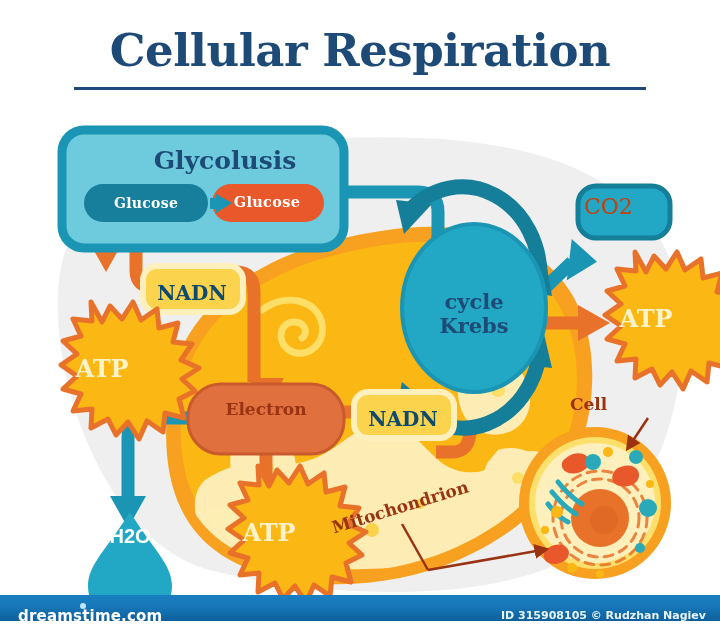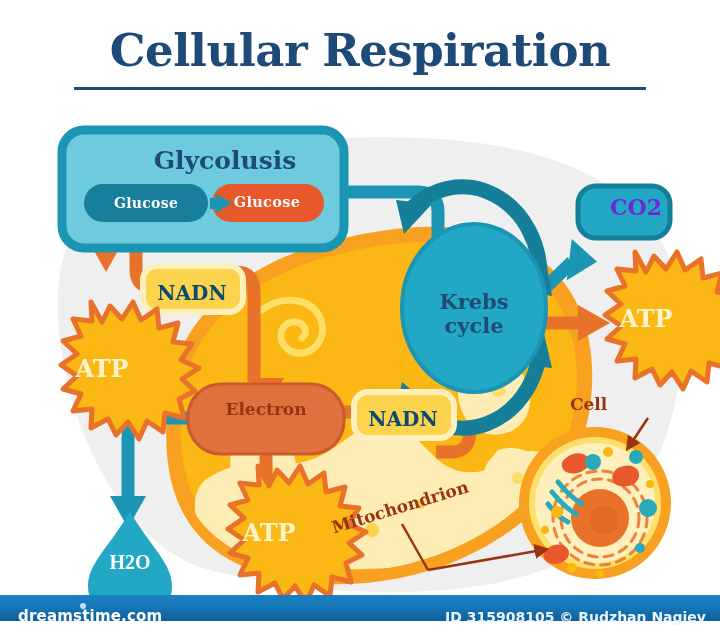--- a/index.html
+++ b/index.html
@@ -74,34 +74,34 @@
   .glucose-text { left: 86px; top: 196px; width: 120px; text-align:center; font-size: 14px; letter-spacing:.3px;}
   .pyruvate-text{ left: 212px; top: 195px; width: 110px; text-align:center; font-size: 14.5px; letter-spacing:.3px;}
 
   .krebs-text {
     left: 412px; top: 290px; width: 124px; text-align: center;
     font-family: "DejaVu Serif", serif;
     font-weight: bold; font-size: 21px; color: #1d4a76;
     line-height: 1.12;
   }
   .co2-text {
-    left: 584px; top: 196px; width: 78px; text-align:right;
-    font-family:"DejaVu Serif", serif; font-weight:bold; font-size:22px; color:#6d28d9;
+    left: 584px; top: 196px; width: 78px; text-align:left;
+    font-family:"DejaVu Serif", serif; font-weight:normal; font-size:22px; color:#c2410c;
   }
   .atp-text {
     font-family:"DejaVu Serif", serif; font-weight:bold; font-size:24px; color:#fdf3c9;
     text-align:center;
   }
   .atp1 { left: 63px;  top: 357px; width: 78px; }
   .atp2 { left: 230px; top: 521px; width: 78px; }
   .atp3 { left: 607px; top: 307px; width: 78px; }
 
   .h2o-text {
     left: 95px; top: 526px; width: 70px; text-align:center;
-    font-family:Liberation Serif, serif; font-weight:bold; font-size:20px; color:#ffffff;margin-top:26px;
+    font-family:Liberation Sans, sans-serif; font-weight:bold; font-size:20px; color:#ffffff;
   }
   .nadn-text {
     font-family:"DejaVu Serif", serif; font-weight:bold; font-size:20px; color:#0c4a6e;
     text-align:center;
   }
   .nadn1 { left: 145px; top: 283px; width: 94px; }
   .nadn2 { left: 356px; top: 409px; width: 94px; }
 
   .et-text {
     left: 196px; top: 399px; width: 140px; text-align:center;
@@ -132,21 +132,21 @@
     font-size: 15px; font-weight: bold; color: #ffffff;
     letter-spacing: .2px;
   }
   #footer-brand .dot {
     position:absolute; left:62px; top:-4px;
     width:6px; height:6px; border-radius:50%; background:#bfe4fb;
   }
   #footer-credit {
     position: absolute; right: 14px; top: 14px;
     font-family: "DejaVu Sans", sans-serif;
-    font-size: 14px; color: #e8f4fd; font-weight: bold;
+    font-size: 11px; color: #e8f4fd; font-weight: bold;
   }
 </style>
 </head>
 <body>
 
 <div id="stage">
 
   <div id="title-area">
     <div id="page-title">Cellular Respiration</div>
     <div id="title-rule"></div>
@@ -347,22 +347,22 @@
       <path d="M648 318 L630 345" marker-end="url(#dart)"></path>
     </g>
   </svg>
   </div>
 
   <div class="lbl glyco-title">Glycolusis</div>
   <div class="lbl pill-text glucose-text">Glucose</div>
   <div class="lbl pill-text pyruvate-text">Glucose</div>
 
   <div class="lbl krebs-text">
+    <div>cycle</div>
     <div>Krebs</div>
-    <div>cycle</div>
   </div>
 
   <div class="lbl co2-text">CO2</div>
 
   <div class="lbl atp-text atp1">ATP</div>
   <div class="lbl atp-text atp2">ATP</div>
   <div class="lbl atp-text atp3">ATP</div>
 
   <div class="lbl h2o-text">H2O</div>
 

